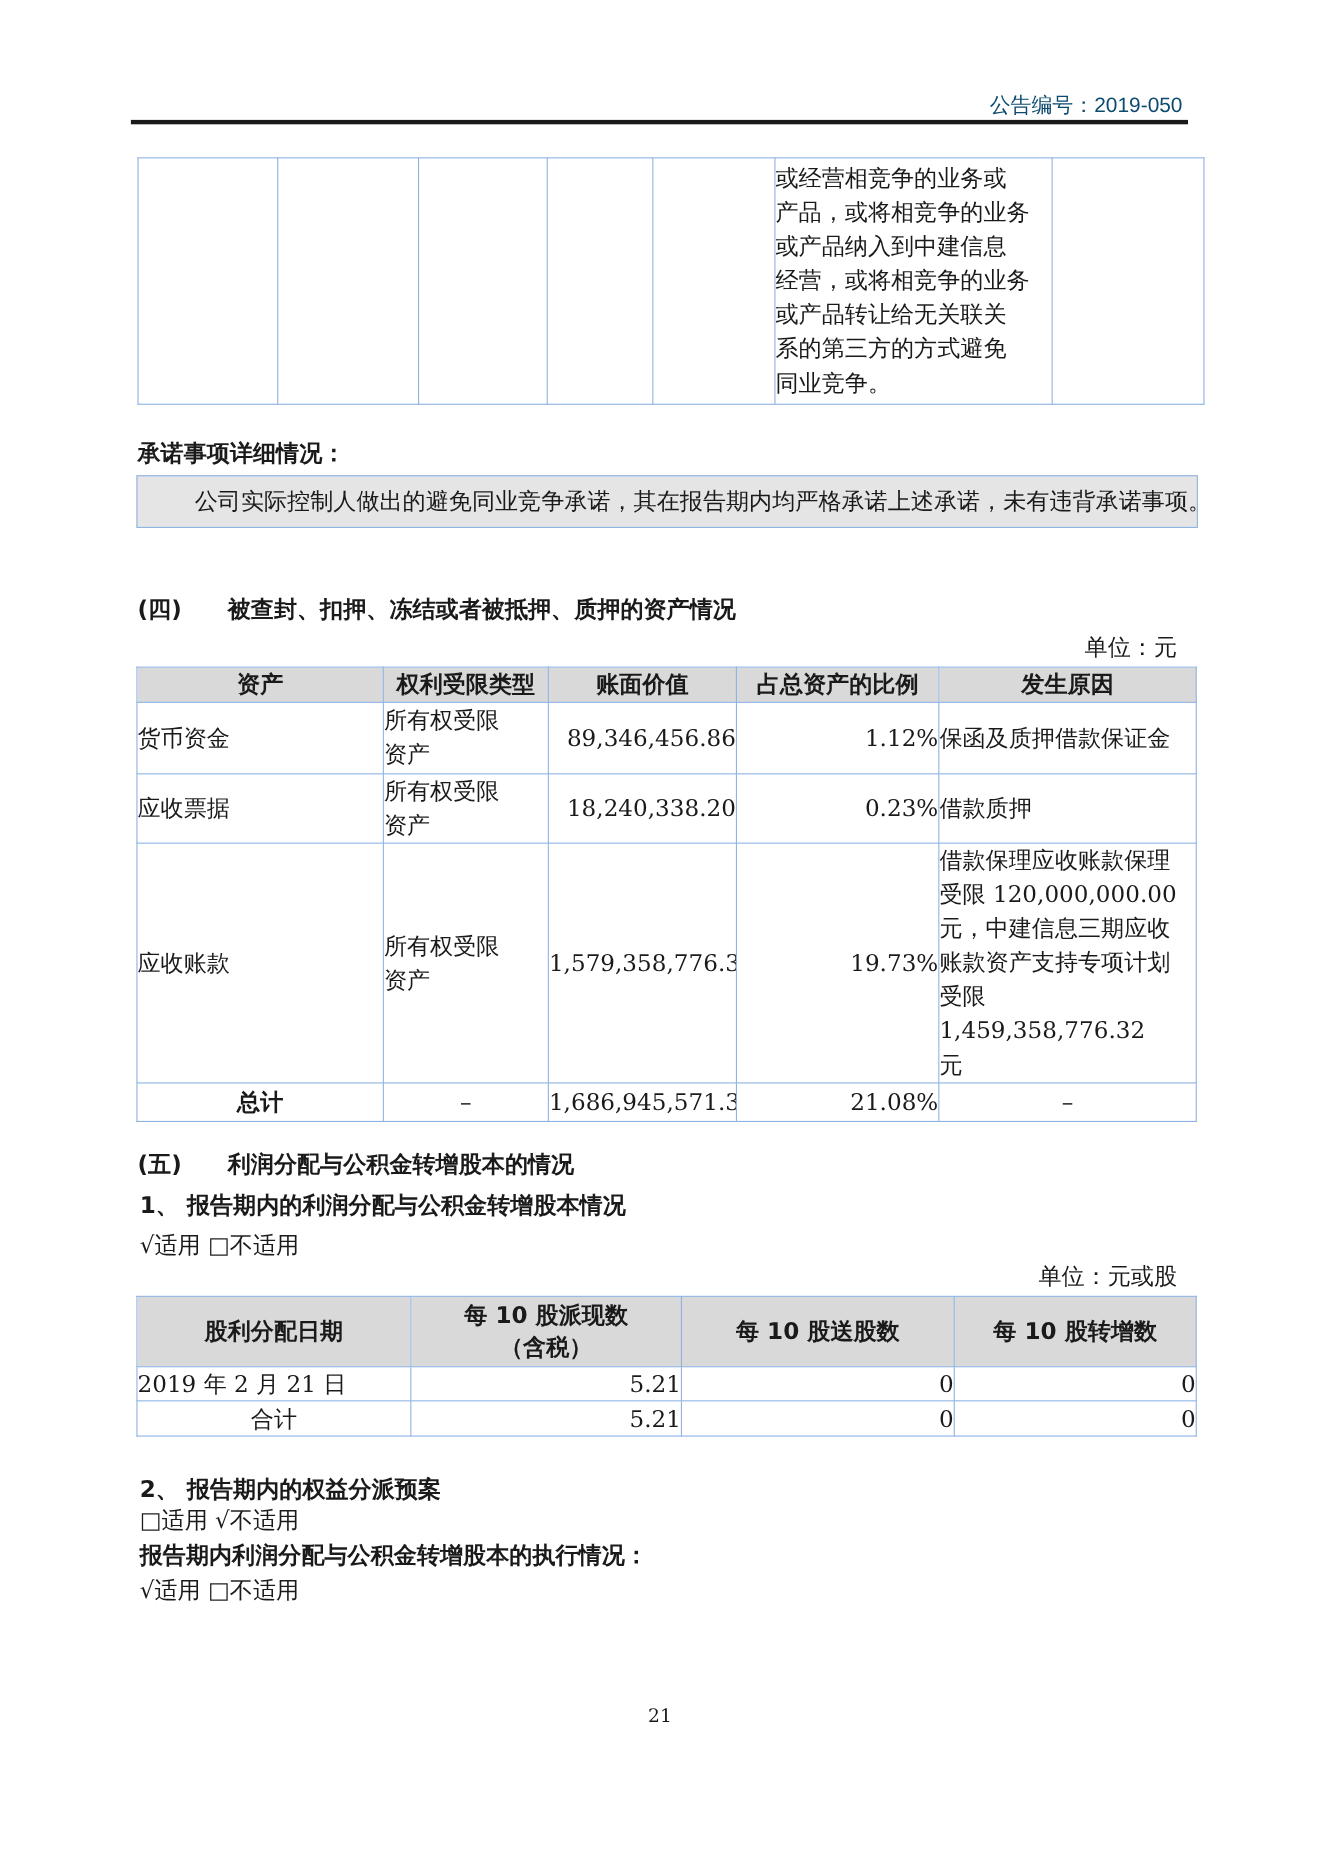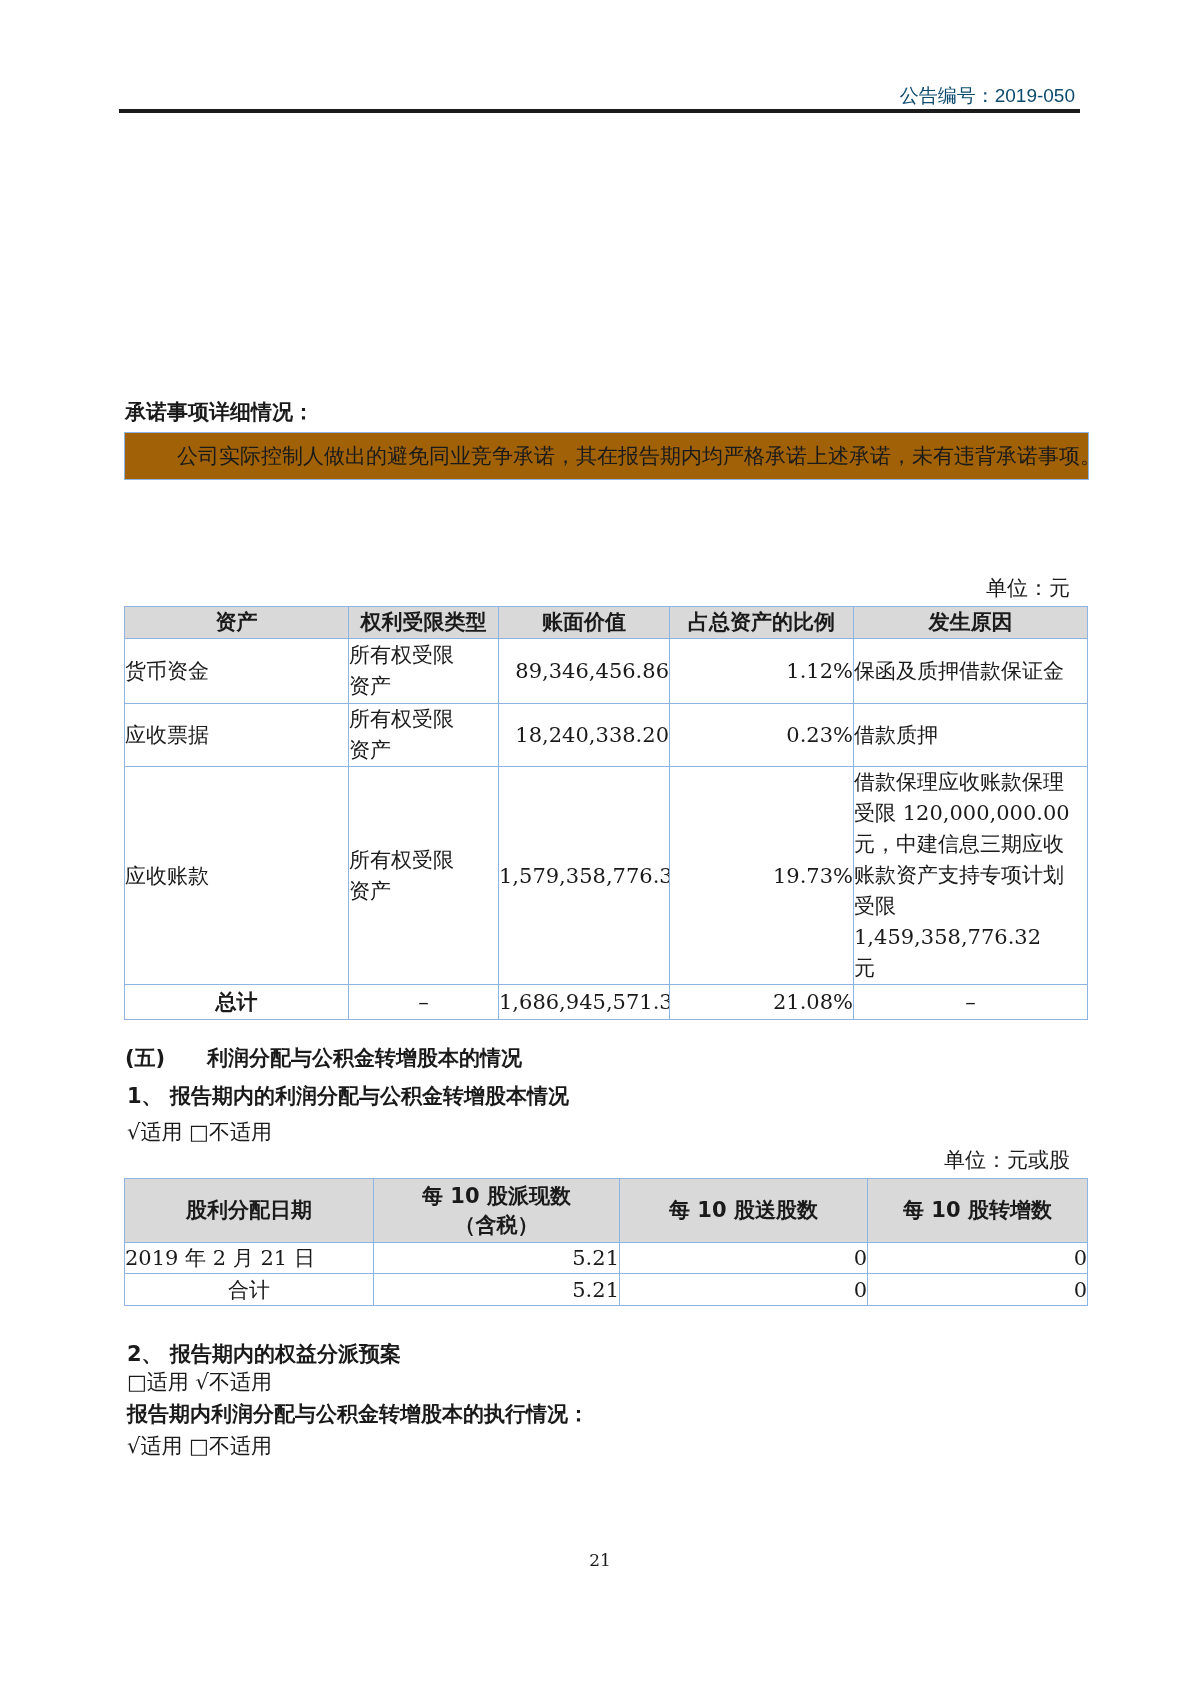--- a/index.html
+++ b/index.html
@@ -22,21 +22,21 @@
 
   table.tbl{border-collapse:collapse;table-layout:fixed;font-size:21px;color:var(--text);}
   table.tbl td,table.tbl th{border:1px solid var(--table-border);padding:0;vertical-align:middle;overflow:hidden;}
 
   .cont-table{position:absolute;left:125px;top:143px;width:969px;height:225px;}
   .cont-text{white-space:pre-line;line-height:31px;padding:4px 8px 4px 9px;text-align:left;}
 
   .h-commit{position:absolute;left:125px;top:398px;font-size:21px;font-weight:700;
     font-family:"DejaVu Sans","Liberation Sans",sans-serif;}
   .box{position:absolute;left:124px;width:963px;border:1px solid var(--table-border);
-    display:flex;align-items:center;background:#a16207;}
+    display:flex;align-items:center;background:#e5e5e5;}
   .commit-box{top:432px;height:46px;}
   .exec-box{top:1463px;height:49px;}
   .box-text{font-size:21px;padding-left:52px;padding-right:4px;white-space:nowrap;}
 
   .sec-heading{position:absolute;left:125px;font-size:21px;font-weight:700;
     font-family:"DejaVu Sans","Liberation Sans",sans-serif;white-space:nowrap;}
   .sec4{top:540px;} .sec5{top:1044px;}
   .sec-num{display:inline-block;width:82px;font-weight:700;}
   .unit{position:absolute;right:130px;font-size:21px;}
   .unit4{top:574px;} .unit5{top:1146px;}
@@ -62,26 +62,57 @@
   .page-number{position:absolute;top:1550px;left:0;width:1200px;text-align:center;font-size:17px;}
 </style>
 </head>
 <body>
 
 <div class="page">
 
   <div class="doc-number">公告编号：2019-050</div>
   <div class="header-rule"></div>
 
+  <table class="tbl cont-table">
+    <colgroup>
+      <col style="width:127px">
+        <col style="width:128px">
+        <col style="width:117px">
+      <col style="width:96px">
+        <col style="width:111px">
+        <col style="width:252px">
+      <col style="width:138px">
+    </colgroup>
+    <tbody>
+        <tr>
+      <td></td>
+      <td></td>
+      <td></td>
+      <td></td>
+      <td></td>
+      <td class="cont-text">或经营相竞争的业务或
+产品，或将相竞争的业务
+或产品纳入到中建信息
+经营，或将相竞争的业务
+或产品转让给无关联关
+系的第三方的方式避免
+同业竞争。</td>
+      <td></td>
+    </tr>
+  </tbody>
+    </table>
 
   <div class="h-commit">承诺事项详细情况：</div>
   <div class="box commit-box">
     <div class="box-text">公司实际控制人做出的避免同业竞争承诺，其在报告期内均严格承诺上述承诺，未有违背承诺事项。</div>
   </div>
 
+  <div class="sec-heading sec4">
+    <span class="sec-num">(四)</span><span>被查封、扣押、冻结或者被抵押、质押的资产情况</span>
+  </div>
   <div class="unit unit4">单位：元</div>
 
   <table class="tbl asset-table">
     <colgroup>
       <col style="width:224px">
         <col style="width:150px">
         <col style="width:171px">
       <col style="width:184px">
         <col style="width:234px">
     </colgroup>

